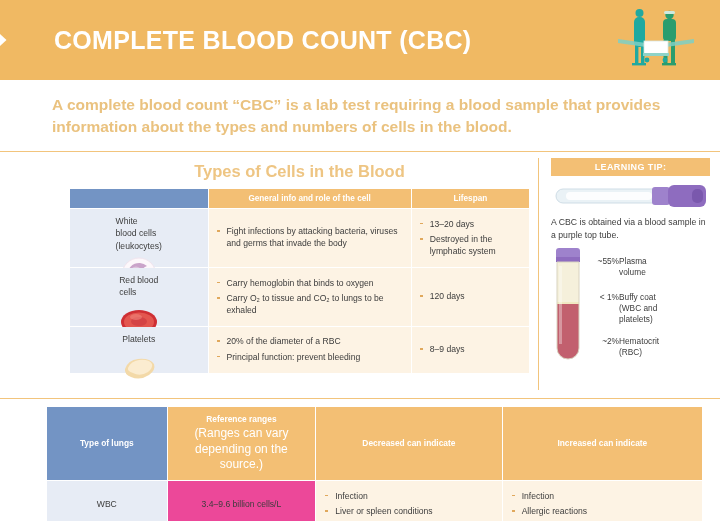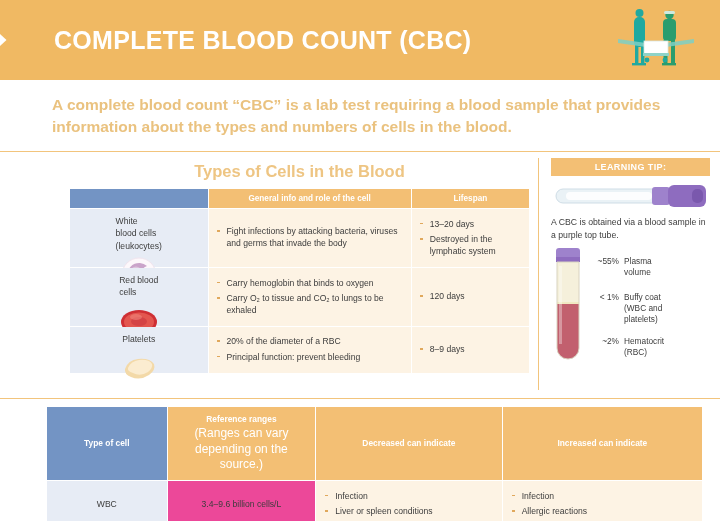--- a/index.html
+++ b/index.html
@@ -141,21 +141,21 @@
   .tube-horizontal { width: 158px; height: 26px; display: block; margin: 0 auto 7px auto; }
   .tip-text {
     font-size: 8.7px;
     line-height: 1.5;
     color: #3c3c3c;
     margin-bottom: 6px;
   }
   .tube-row { display: flex; align-items: flex-start; gap: 4px; }
   .tube-vertical { width: 34px; height: 118px; flex: 0 0 34px; }
   .tube-labels { flex: 1; position: relative; height: 118px; font-size: 8.3px; color: #3c3c3c; }
-  .tlabel { position: absolute; display: flex; gap: 5px; line-height: 1.32; }
+  .tlabel { position: absolute; display: flex; line-height: 1.32; }
   .tlabel .pct { width: 30px; flex: 0 0 30px; text-align: right; font-size: 8.3px; }
   .tlabel .txt { font-size: 8.3px; }
 
   
   .bottom { padding: 7px 0 0 46px; background: #ffffff; }
   .bot-table { width: 657px; border-collapse: separate; border-spacing: 1.5px 1.5px; }
   .bot-table th {
     color: #ffffff;
     font-size: 8.4px;
     font-weight: bold;
@@ -330,21 +330,21 @@
         </div>
       </div>
     </div>
   </div>
 </div>
 
 <div class="bottom">
   <table class="bot-table">
     <thead>
       <tr>
-        <th class="th-blue">Type of cell</th>
+        <th class="th-blue">Type of lungs</th>
         <th class="th-orange">
           <span>Reference ranges</span>
           <span class="sub">(Ranges can vary depending on the source.)</span>
         </th>
         <th class="th-orange">Decreased can indicate</th>
         <th class="th-orange">Increased can indicate</th>
       </tr>
     </thead>
     <tbody>
       <tr>

